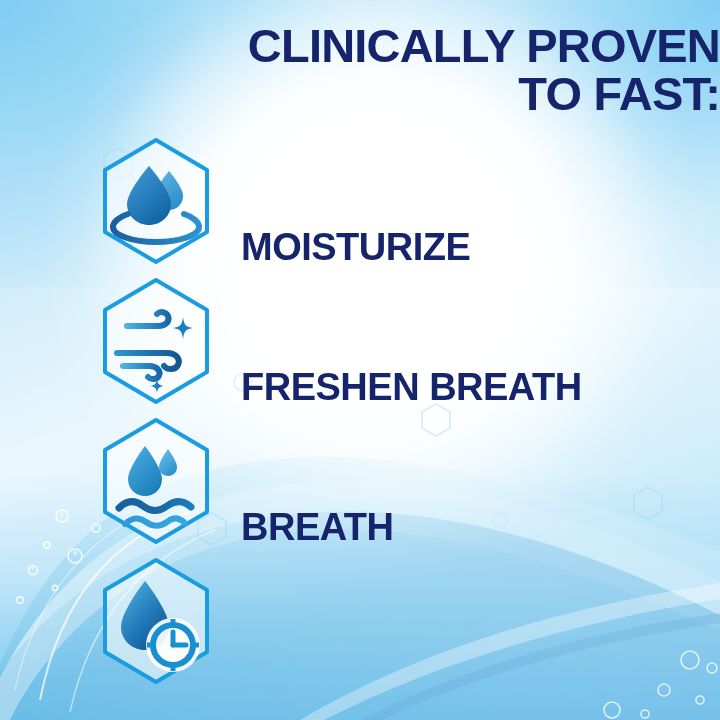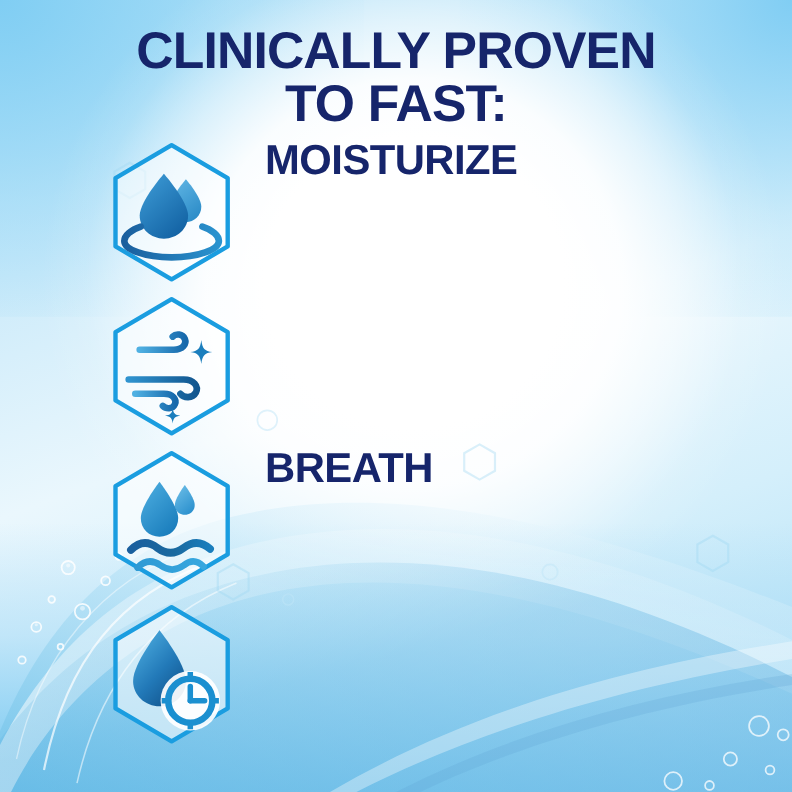--- a/index.html
+++ b/index.html
@@ -66,42 +66,42 @@
     width: 720px;
     height: 720px;
   }
 
   
   .headline {
     position: absolute;
     left: 0;
     right: 0;
     top: 22px;
-    text-align: center;
+    text-align: right;
     color: #16256b;
     font-weight: 800;
     font-size: 47px;
     line-height: 1.02;
     letter-spacing: -0.8px;
     font-family: "Liberation Sans", sans-serif;
   }
   .headline .hl-line { display: block; white-space: nowrap; }
 
   
   .features {
     position: absolute;
     left: 0;
     top: 127px;
     width: 720px;
   }
   .feature-row {
     position: relative;
     height: 140px;
     display: flex;
-    align-items: flex-start;
+    align-items: flex-end;
   }
   .hex-wrap {
     position: relative;
     width: 118px;
     height: 132px;
     margin-left: 97px;
     flex: 0 0 auto;
   }
   .hex-svg {
     position: absolute;
@@ -256,20 +256,21 @@
           <path d="M 20 65 L 76 65" fill="none" stroke="url(#wndA)" stroke-width="6" stroke-linecap="round"></path>
 
           <path d="M 20 78 L 70 78 C 79 78 84 84 81 90 C 78 95.5 70 95 67 91" fill="none" stroke="url(#wndB)" stroke-width="6" stroke-linecap="round"></path>
 
           <path d="M 26 91 L 52 91 C 60 91 64 96 62 100.5 C 60 105 54 105 51 102" fill="none" stroke="url(#wndA)" stroke-width="6" stroke-linecap="round"></path>
 
           <path d="M 86 42 C 87 50 89 52 96 53 C 89 54 87 56 86 64 C 85 56 83 54 76 53 C 83 52 85 50 86 42 Z" fill="#1b7ebd"></path>
           <path d="M 60 104 C 60.7 109 62 110.3 67 111 C 62 111.7 60.7 113 60 118 C 59.3 113 58 111.7 53 111 C 58 110.3 59.3 109 60 104 Z" fill="#1b7ebd"></path>
         </svg>
       </div>
+      <div class="feature-label">FRESHEN BREATH</div>
     </div>
 
     <div class="feature-row">
       <div class="hex-wrap">
         <svg class="hex-svg" viewBox="0 0 118 132">
           <defs>
             <linearGradient id="dropC" x1="0" y1="0" x2="0.7" y2="1">
               <stop offset="0%" stop-color="#4fb0e2"></stop>
                 <stop offset="100%" stop-color="#1b7ebd"></stop>
             </linearGradient>

